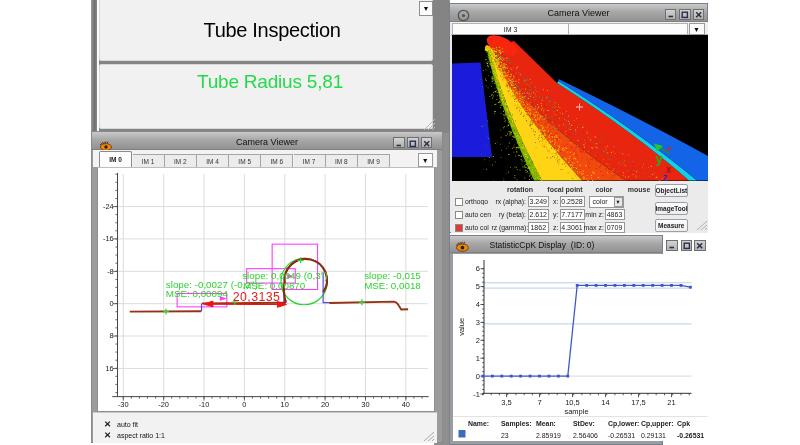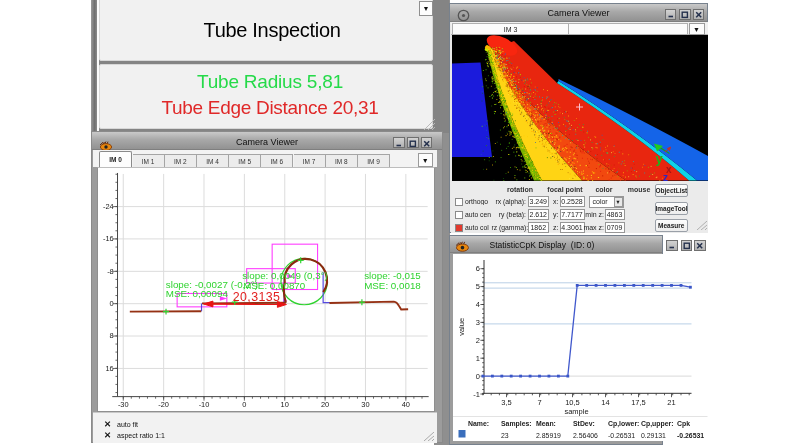--- a/index.html
+++ b/index.html
@@ -14,21 +14,20 @@
 <body>
 <div class="abs" style="left:434px;top:0px;width:16px;height:445px;background:#8f8f8f;"></div>
 
 <div class="win" style="left:91px;top:0px;width:358px;height:133px;background:#848484;">
  <div class="abs" style="left:0px;top:0px;width:6px;height:133px;background:linear-gradient(90deg,#9a9a9a,#6f6f6f 60%,#8b8b8b);"></div>
  <div class="abs" style="left:6px;top:0px;width:1.5px;height:133px;background:#fbfbfb;"></div>
  <div class="panel" style="left:7.5px;top:-3px;width:334.5px;height:64px;"></div>
  <div class="ptxt" style="left:2px;top:19px;font-size:20px;letter-spacing:-0.3px;color:#000000;">Tube Inspection</div>
  <div class="panel" style="left:7.5px;top:63.5px;width:334.5px;height:65px;"></div>
  <div class="ptxt" style="left:0px;top:71px;font-size:19px;letter-spacing:-0.2px;color:#25da49;">Tube Radius 5,81</div>
- <div class="ptxt" style="left:0px;top:96.5px;font-size:19px;letter-spacing:-0.3px;color:#e02828;">Tube Edge Distance 20,31</div>
  <div class="abs" style="left:328px;top:1px;width:14px;height:15px;background:#fdfdfd;border:1px solid #8f8f8f;font-size:7px;color:#111;text-align:center;line-height:14px;">▼</div>
  <svg class="abs" style="left:330px;top:119px;" width="14" height="11">
       <g stroke="#b9b9b9" stroke-width="1">
         <line x1="3" y1="11" x2="14" y2="0"></line>
         <line x1="7" y1="11" x2="14" y2="4"></line>
         <line x1="11" y1="11" x2="14" y2="8"></line>
       </g>
     </svg>
 </div>
 

